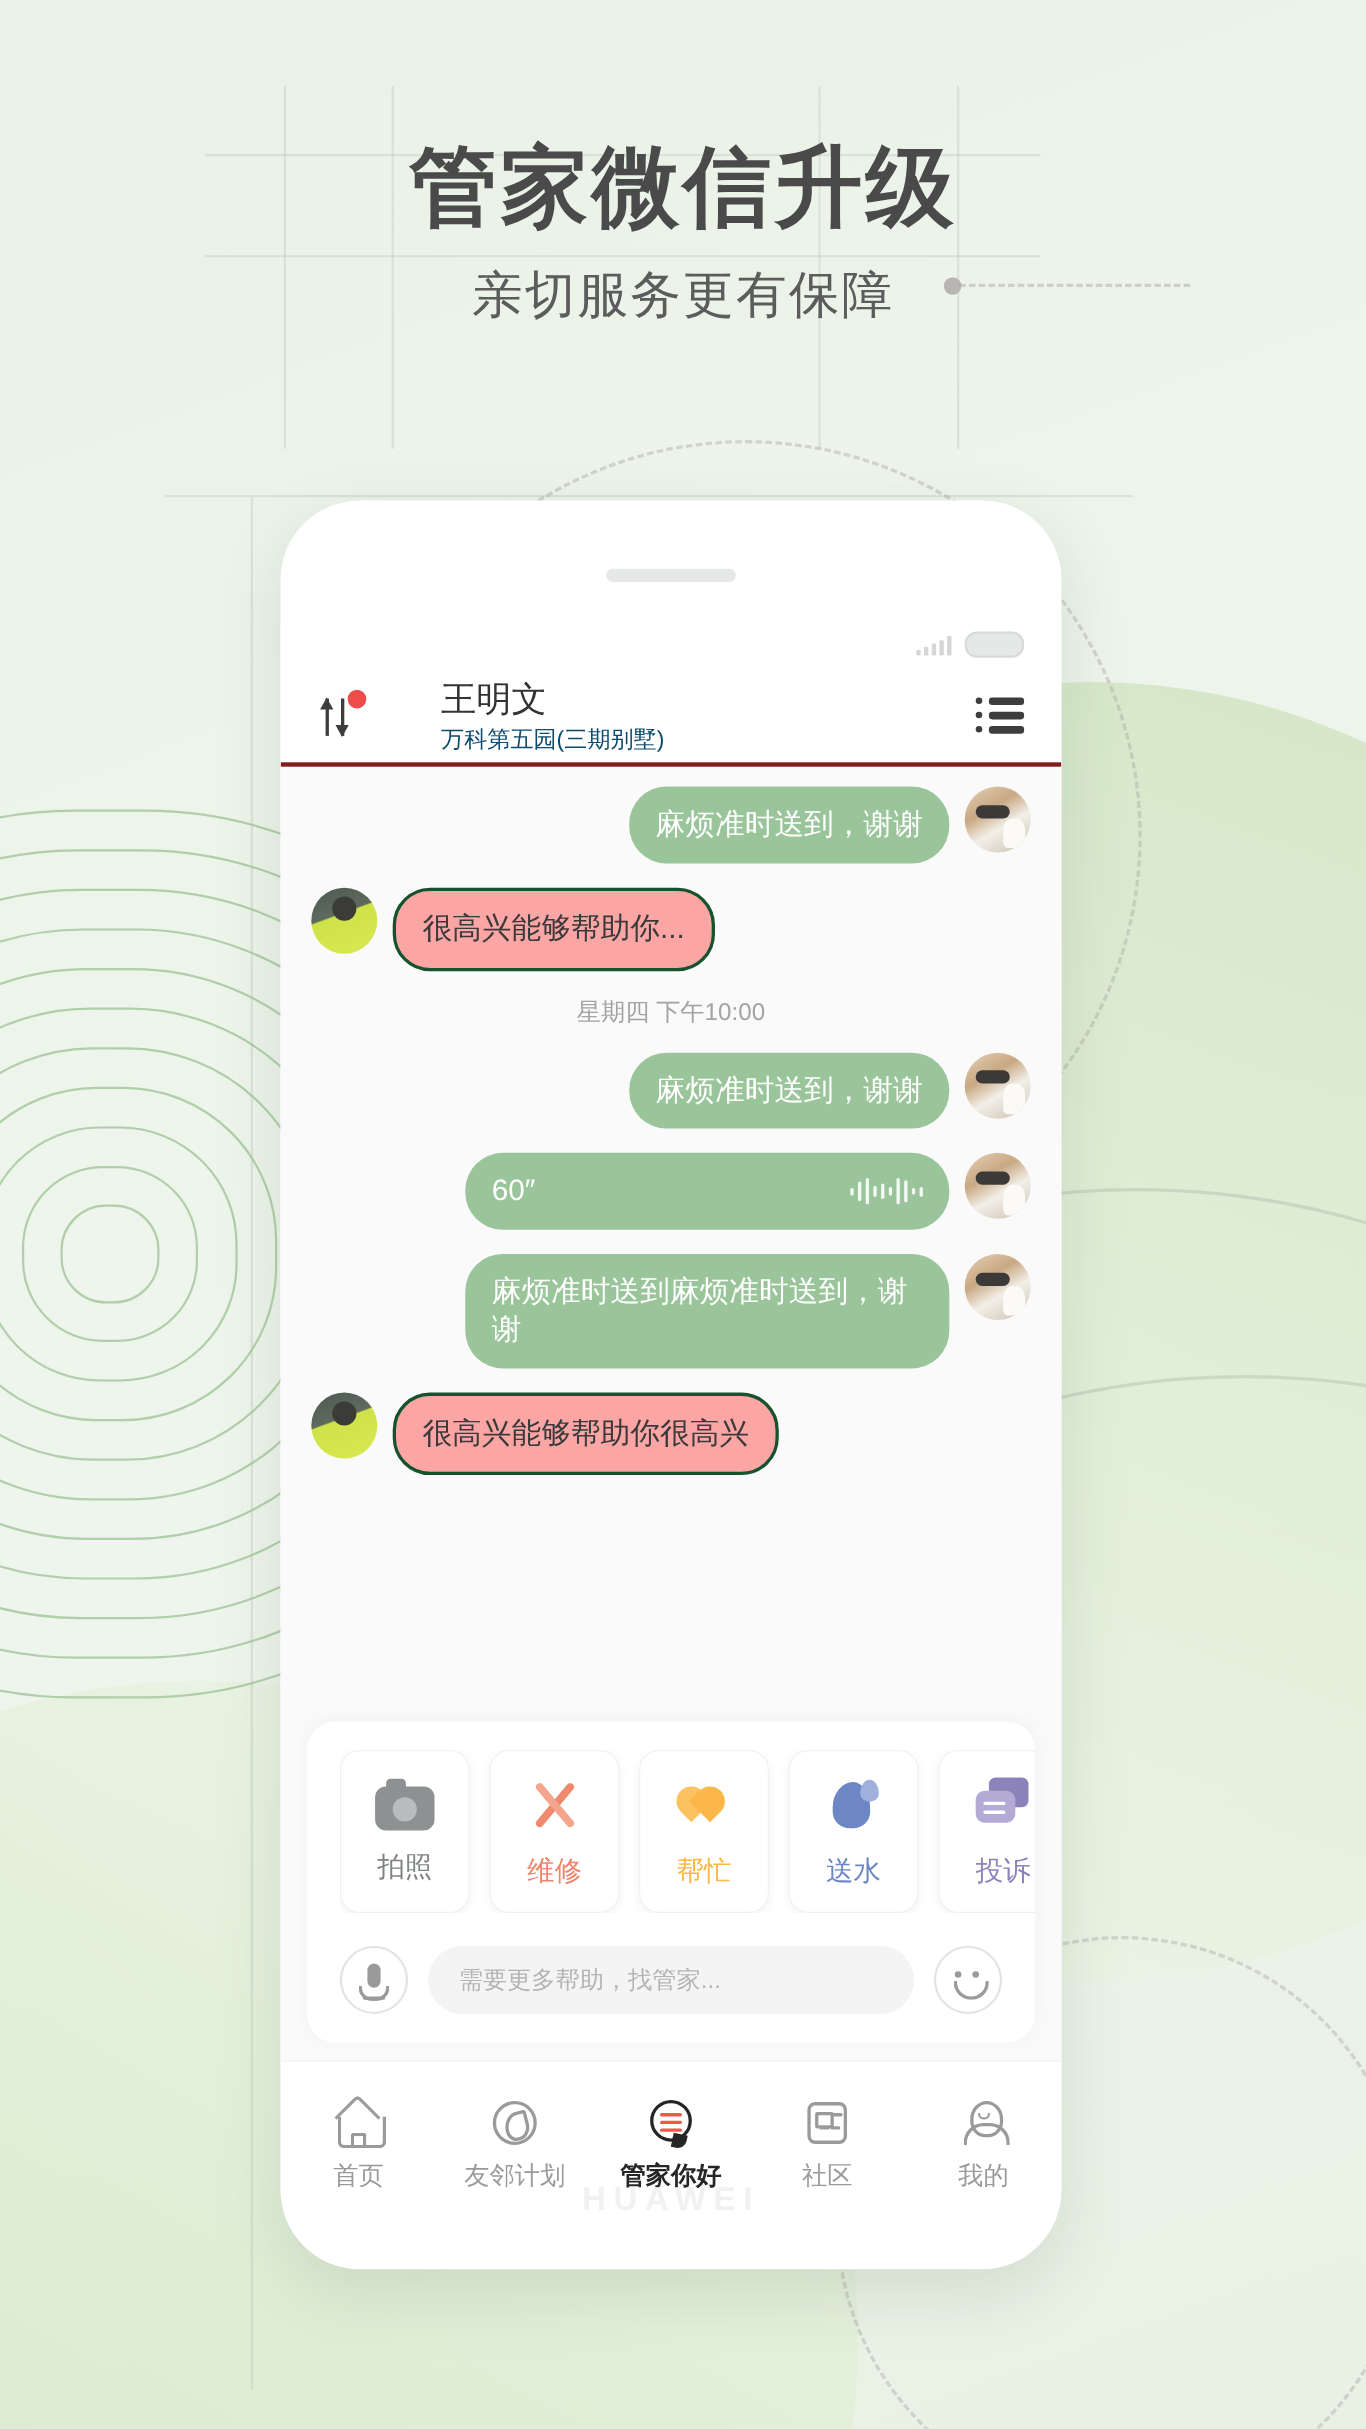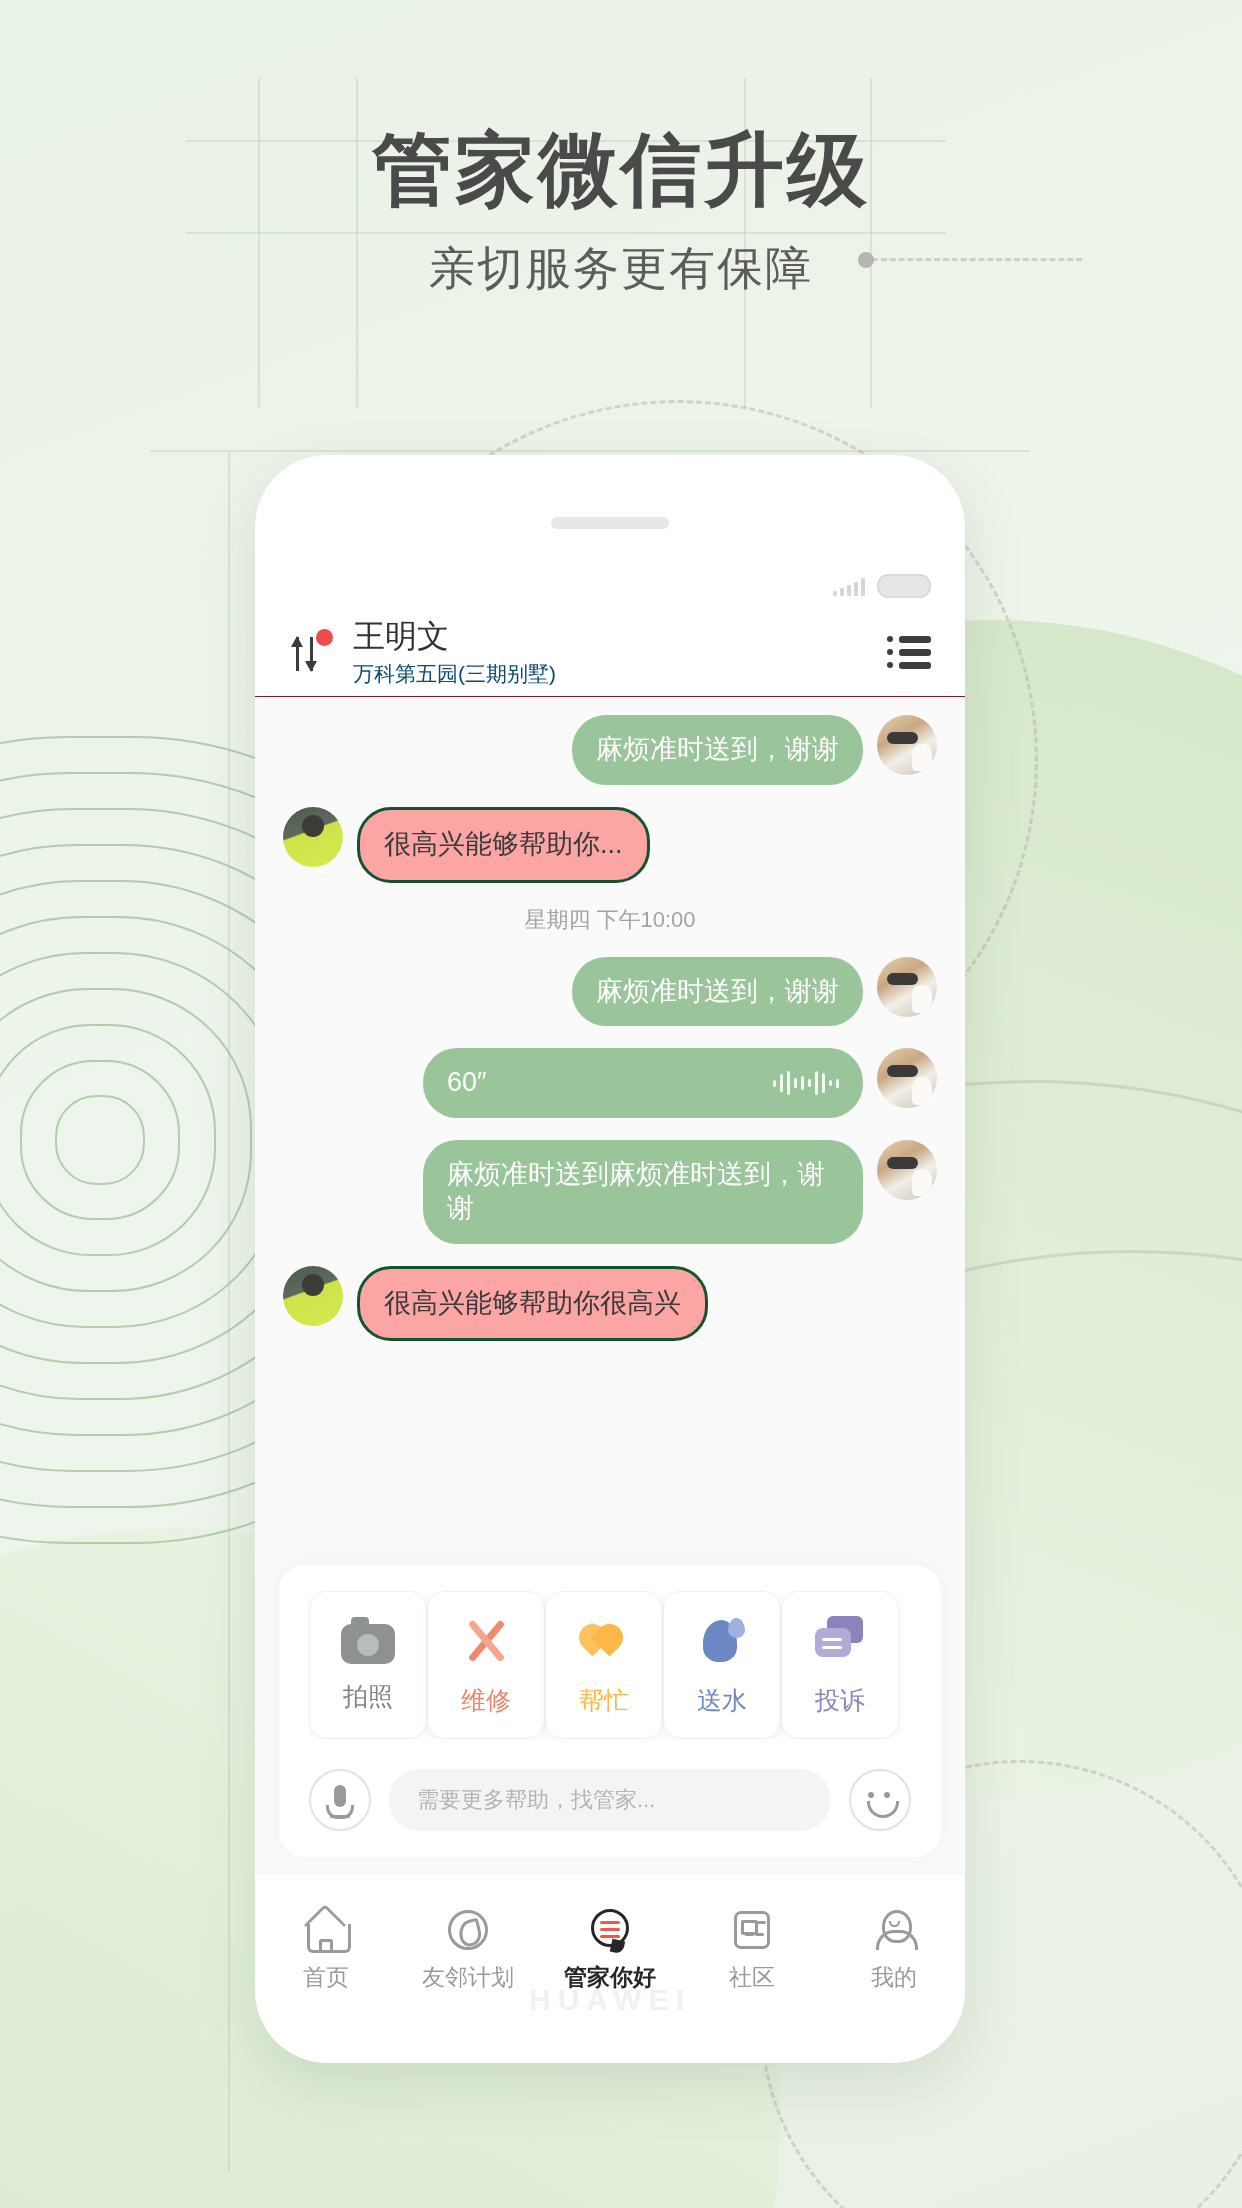--- a/index.html
+++ b/index.html
@@ -118,21 +118,21 @@
   .sig i:nth-child(4){height:14px}
   .sig i:nth-child(5){height:18px}
   .batt {
     width:54px; height:24px; border:2px solid #d8dada; border-radius:11px;
     background:#e6e8e8;
   }
 
   
   .chat-header {
     height:88px; background:#fff; display:flex; align-items:center;
-    padding:0 34px 0 30px; border-bottom:1px solid #7f1d1d;
+    padding:0 34px 0 30px; border-bottom:4px solid #7f1d1d;gap:48px;
   }
   .switch-icon { position:relative; width:46px; height:48px; flex:none; }
   .switch-icon .a1, .switch-icon .a2 {
     position:absolute; width:3px; background:#3d3d3d; top:8px; height:34px;
   }
   .switch-icon .a1 { left:11px; }
   .switch-icon .a2 { left:25px; }
   .switch-icon .a1:after {
     content:""; position:absolute; left:-5px; top:-1px;
     border-left:6px solid transparent; border-right:6px solid transparent;
@@ -211,21 +211,21 @@
   .wave i:nth-child(10){height:9px}
   .timestamp { text-align:center; font-size:22px; color:#a3a3a3; margin:6px 0 22px; }
 
   
   .quick-panel {
     position:absolute; left:24px; right:24px; bottom:16px;
     background:#fff; border-radius:26px; padding:26px 0 26px 30px;
     box-shadow:0 -2px 18px rgba(0,0,0,.04);
   }
   .quick-title { font-size:27px; color:#b3b3b3; margin-bottom:22px; }
-  .quick-row { display:flex; overflow:hidden; }
+  .quick-row { display:flex; gap:18px; overflow:hidden; }
   .quick-item {
     flex:none; width:118px; height:148px; background:#fff;
     border:1px solid #f0f0f0; border-radius:18px;
     box-shadow:0 2px 10px rgba(0,0,0,.05);
     display:flex; flex-direction:column; align-items:center; justify-content:center; gap:16px;
   }
   .quick-label { font-size:25px; }
   .qi { width:54px; height:54px; position:relative; }
 
   

